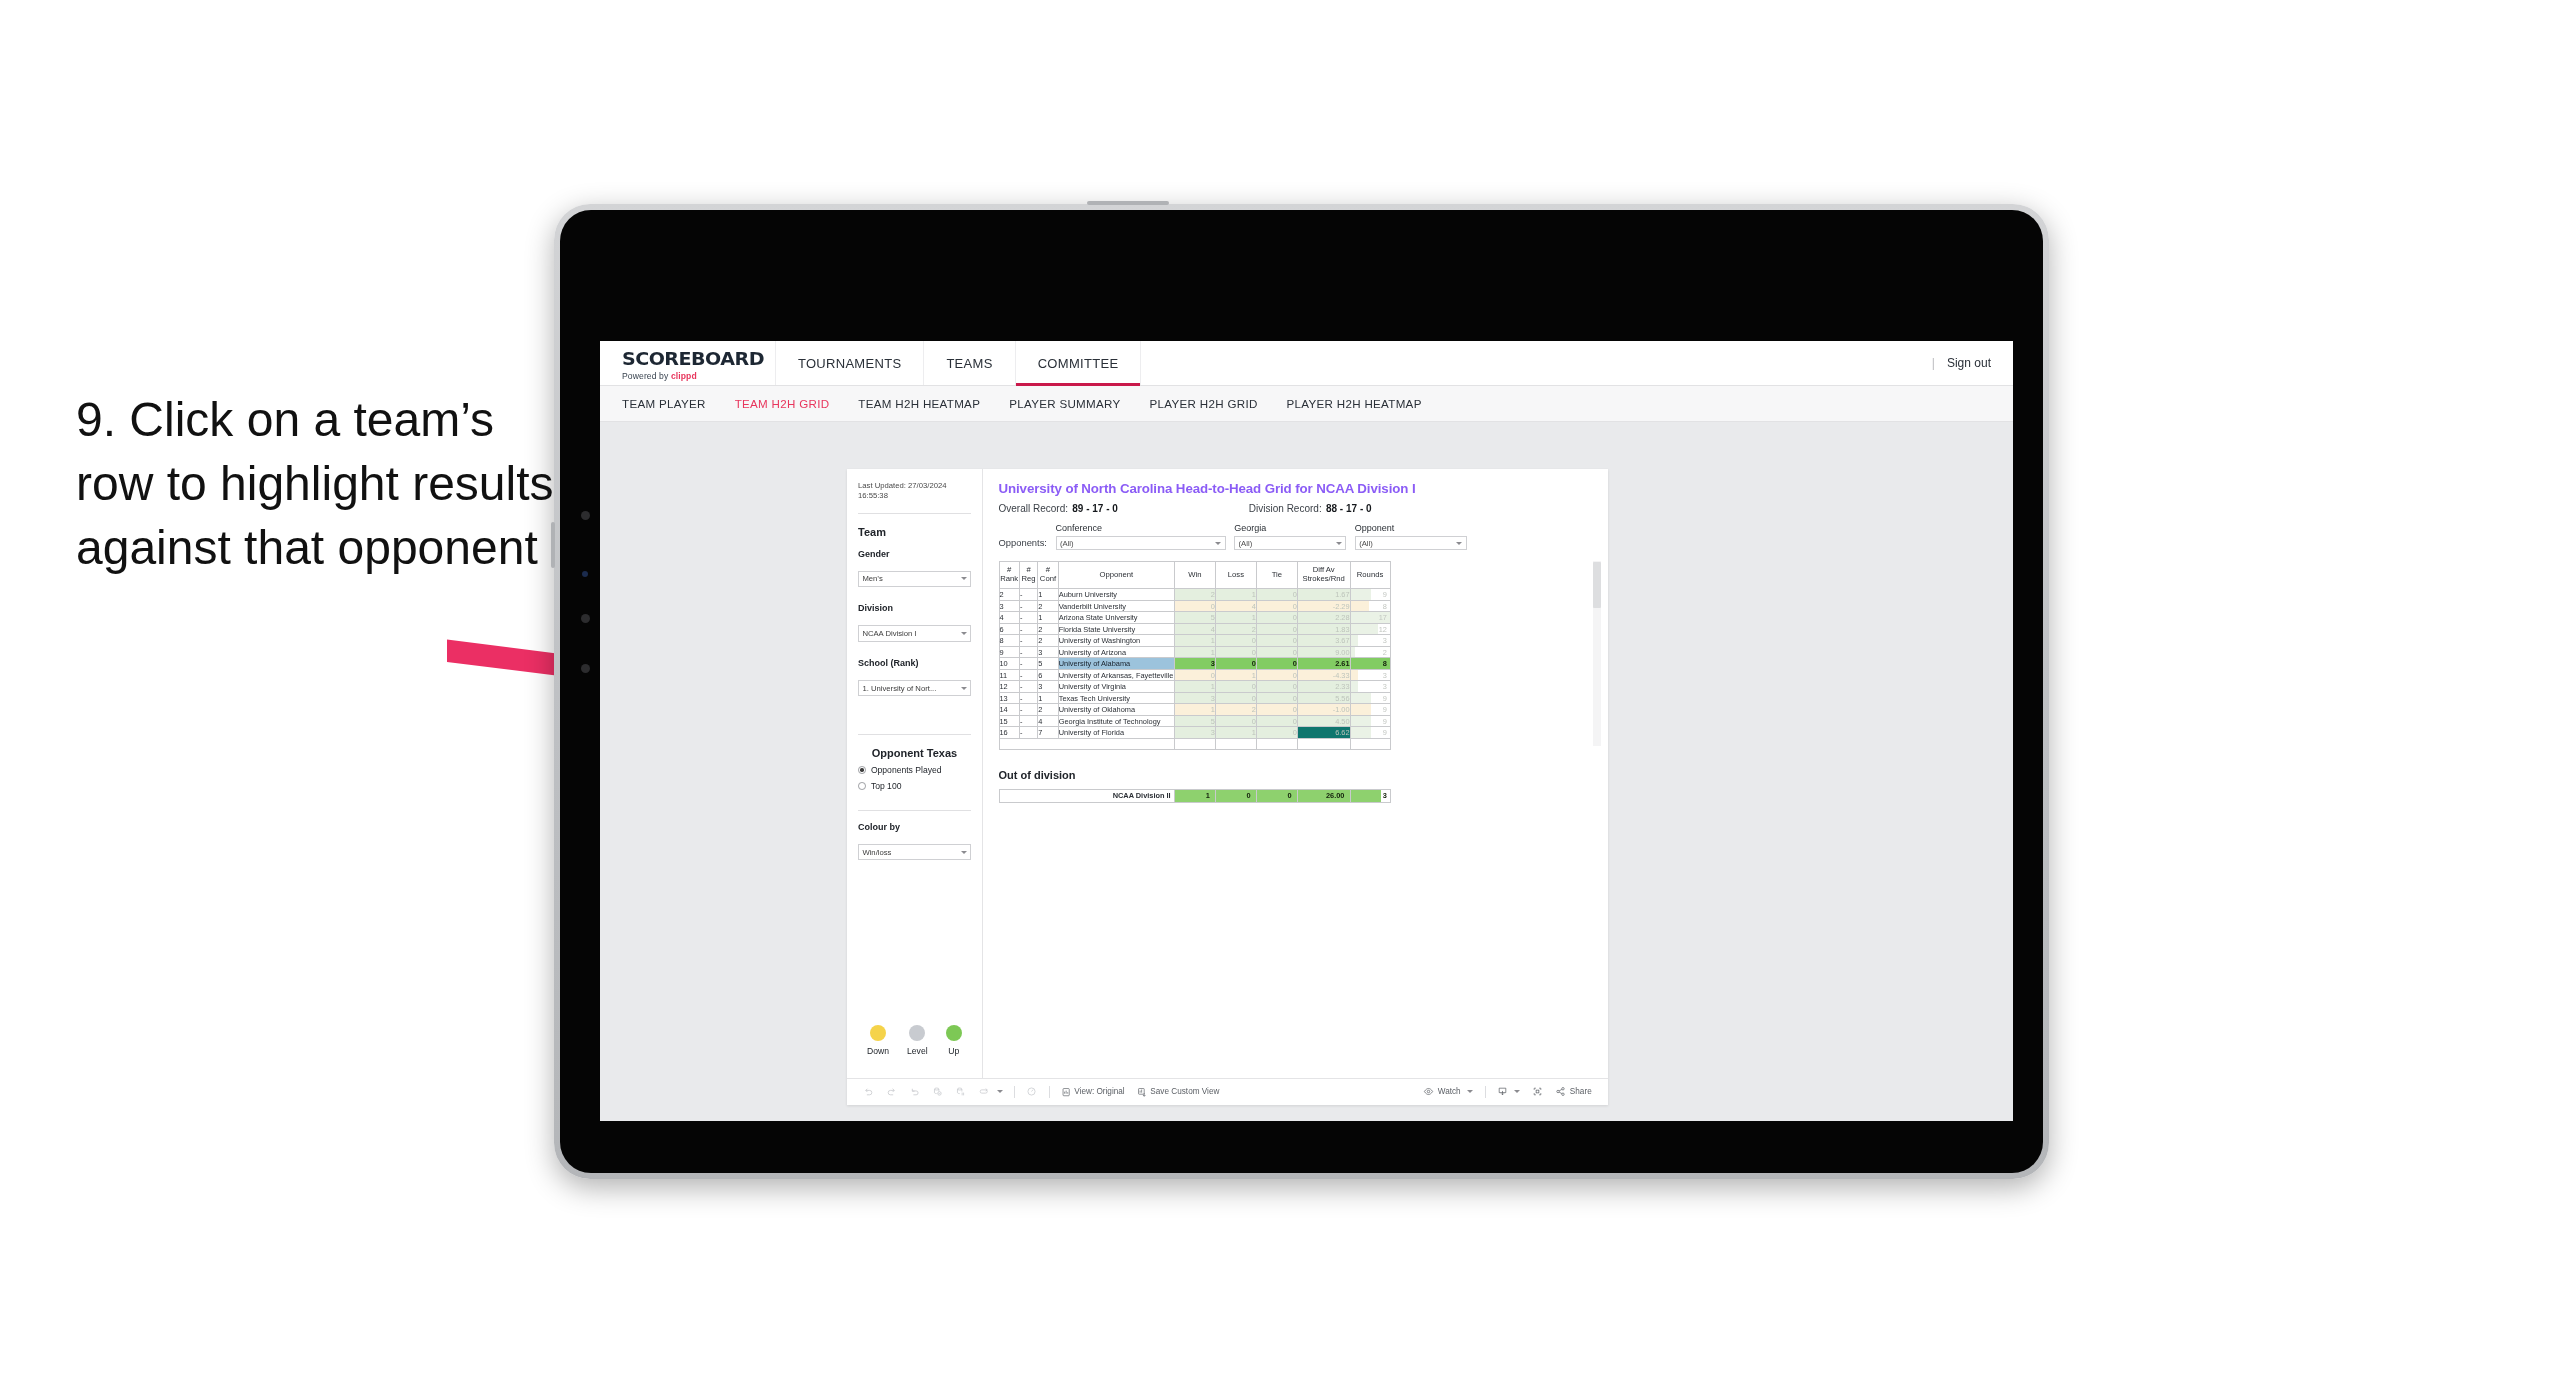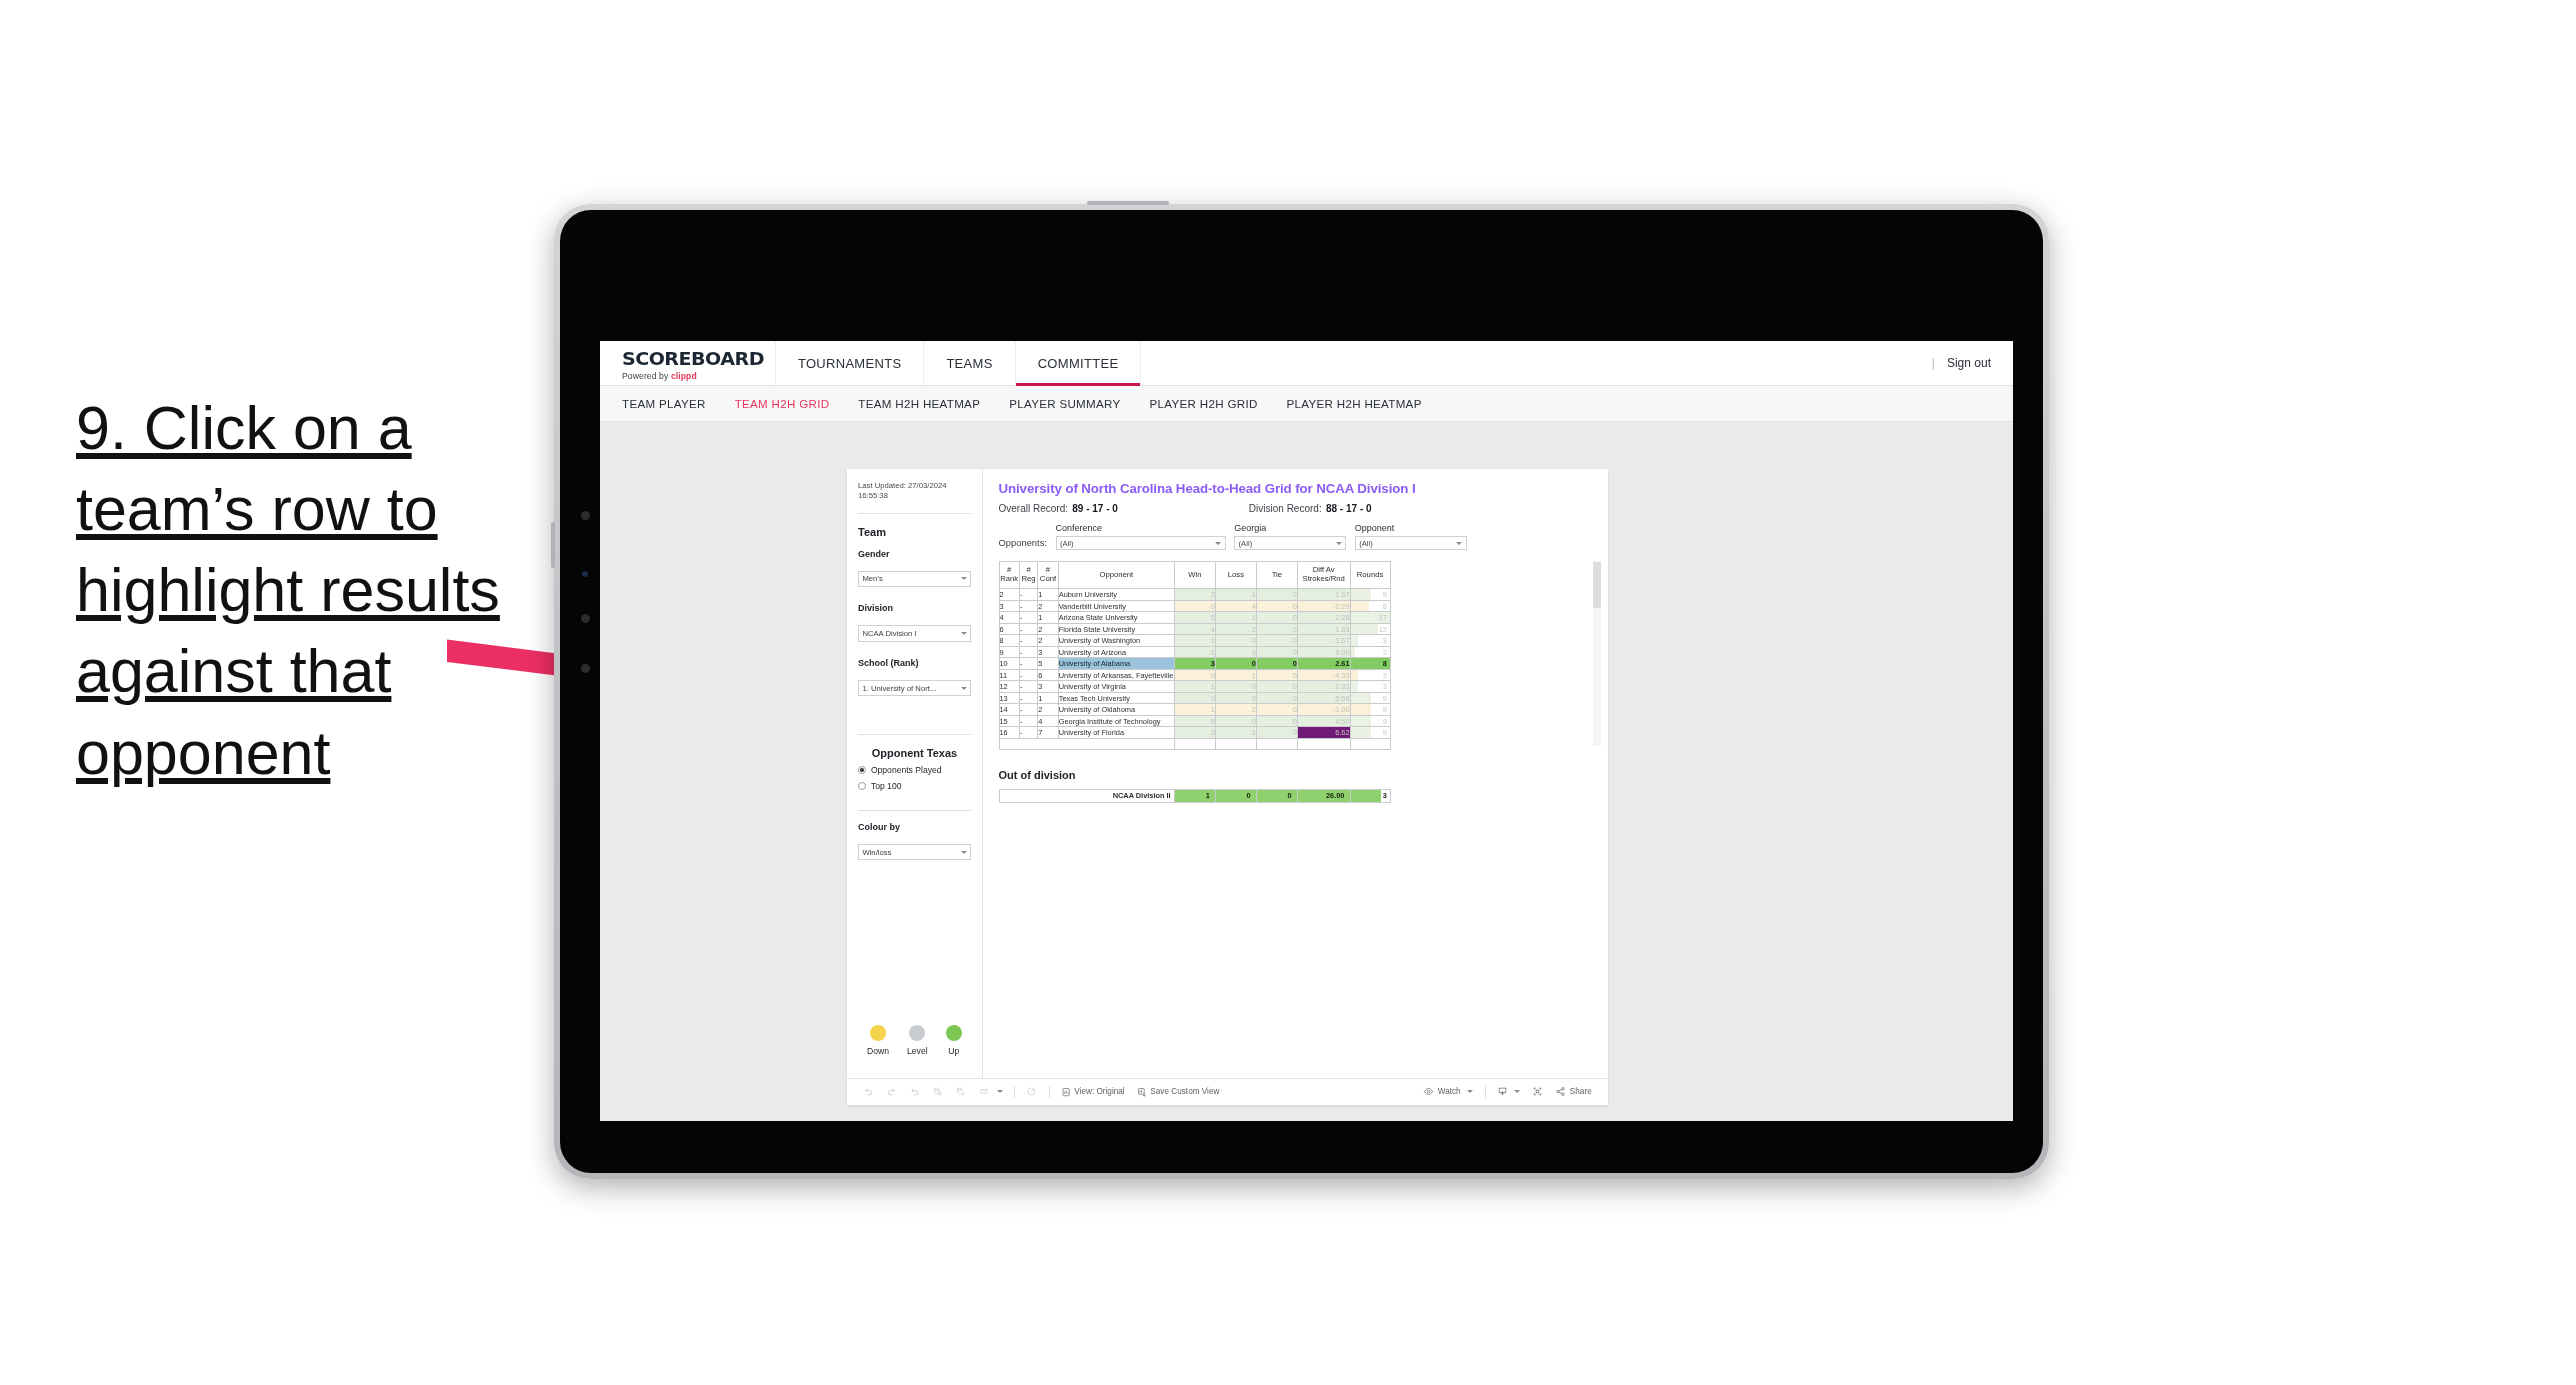--- a/index.html
+++ b/index.html
@@ -2,21 +2,21 @@
 <html style="font-size:13.7px"><head>
 <meta charset="utf-8">
 <style>
   * { margin:0; padding:0; box-sizing:border-box; }
   html,body { width:2576px; height:1385px; background:#ffffff; overflow:hidden; }
   body { font-family:"Liberation Sans", sans-serif; }
 
   
   #instruction {
     position:absolute; left:76px; top:388px; width:498px;
-    font-size:61px; line-height:1.33; color:#111111; font-weight:400;text-decoration:underline;
+    font-size:48px; line-height:1.33; color:#111111; font-weight:400;
   }
 
   
   #arrow-wrap { position:absolute; left:447px; top:636px; width:636px; height:112px; }
 
   
   #tablet {
     position:absolute; left:554px; top:204px; width:1495px; height:975px;
     border-radius:36px;
     background:linear-gradient(180deg,#d3d4d6 0%,#bfc1c4 50%,#b4b6b9 100%);
@@ -500,21 +500,21 @@
                         </td>
                       </tr>
                       <tr class="dim">
                         <td class="rk" style="">16</td>
                         <td class="rg" style="">-</td>
                         <td class="cf" style="">7</td>
                         <td class="op" style="">University of Florida</td>
                         <td class="num" style="background:#e4efdf">3</td>
                         <td class="num" style="background:#e4efdf">1</td>
                         <td class="num" style="background:#e4efdf">0</td>
-                        <td class="num" style="background:#701a75">6.62</td>
+                        <td class="num" style="background:#0f766e">6.62</td>
                         <td class="rnd">
                           <span class="rnd-bar" style="width:53%;background:#eaf2e6"></span>
                           <span class="rnd-val">9</span>
                         </td>
                       </tr>
                       <tr class="filler">
                         <td colspan="4"></td>
                         <td></td>
                         <td></td>
                         <td></td>

